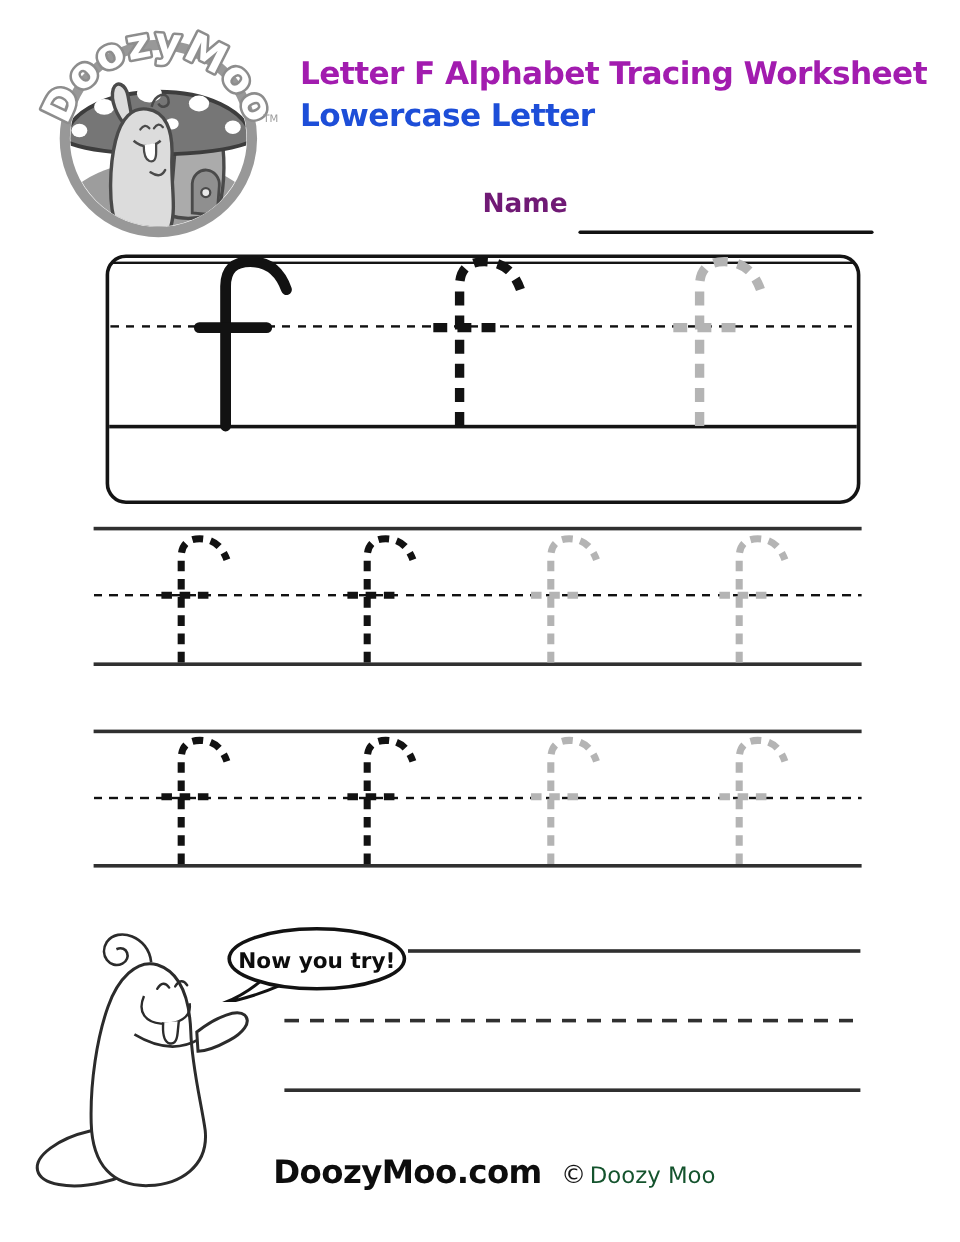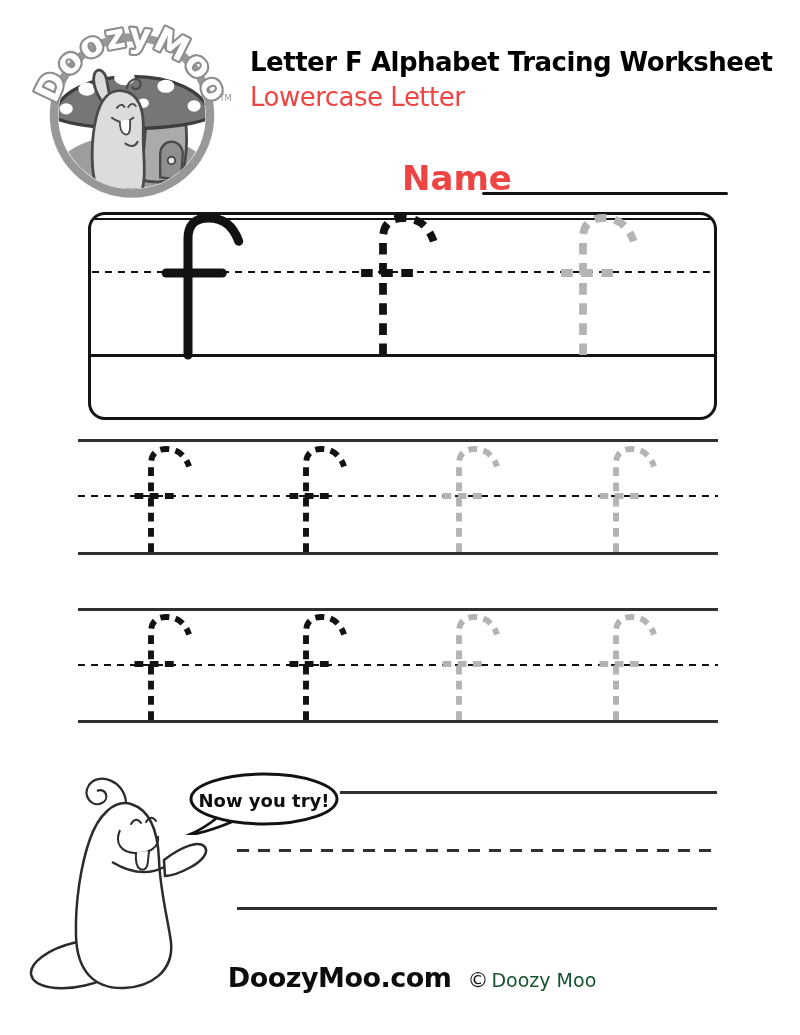--- a/index.html
+++ b/index.html
@@ -6,25 +6,25 @@
   html,body { background:#ffffff; }
   body { font-family:"DejaVu Sans", sans-serif; color:#111; }
   .page { position:relative; width:800px; height:1035px; background:#fff; overflow:hidden; margin:0 auto; }
 
   
   .logo { position:absolute; left:38px; top:12px; width:188px; height:192px; }
   .logo svg { overflow:visible; }
 
   
   .title-block { position:absolute; left:250px; top:44px; width:540px; }
-  .title { font-size:26px; font-weight:600; letter-spacing:-0.5px; line-height:36px; color:#000000; }
-  .subtitle { font-size:26px; font-weight:400; letter-spacing:-0.5px; line-height:34px; color:#ef4444; }
-
-  
-  .name-label { position:absolute; left:402px; top:158px; font-size:34px; font-weight:600; color:#ef4444; }
+  .title { font-size:26px; font-weight:600; letter-spacing:-0.5px; line-height:36px; color:#a21caf; }
+  .subtitle { font-size:26px; font-weight:700; letter-spacing:-0.5px; line-height:34px; color:#1d4ed8; }
+
+  
+  .name-label { position:absolute; left:402px; top:158px; font-size:22px; font-weight:600; color:#701a75; }
   .name-line { position:absolute; left:482px; top:192px; width:246px; height:3px; background:#121212; border-radius:2px; }
 
   
   .trace-box { position:absolute; left:88px; top:212px; width:629px; height:208px;
                border:3px solid #141414; border-radius:17px; background:#fff; }
   .trace-box .inner-top { position:absolute; top:3px; left:2px; right:2px; height:2px; background:#141414; }
   .trace-box .midline { position:absolute; top:56px; left:1px; right:1px; height:2px;
                background:repeating-linear-gradient(90deg,#111 0 7px,transparent 7px 13px); }
   .trace-box .baseline { position:absolute; top:139px; left:0; right:0; height:3px; background:#141414; }
 

